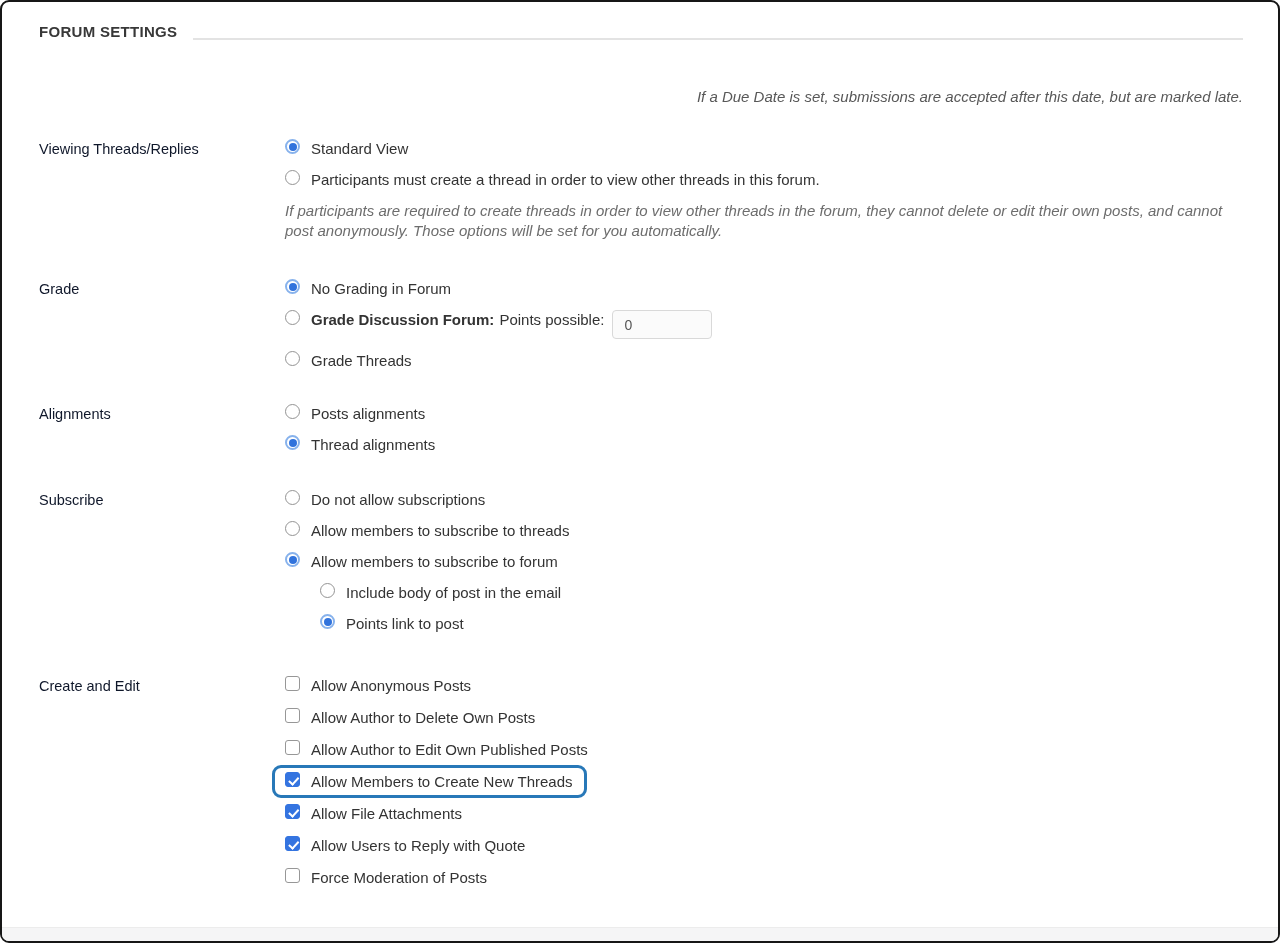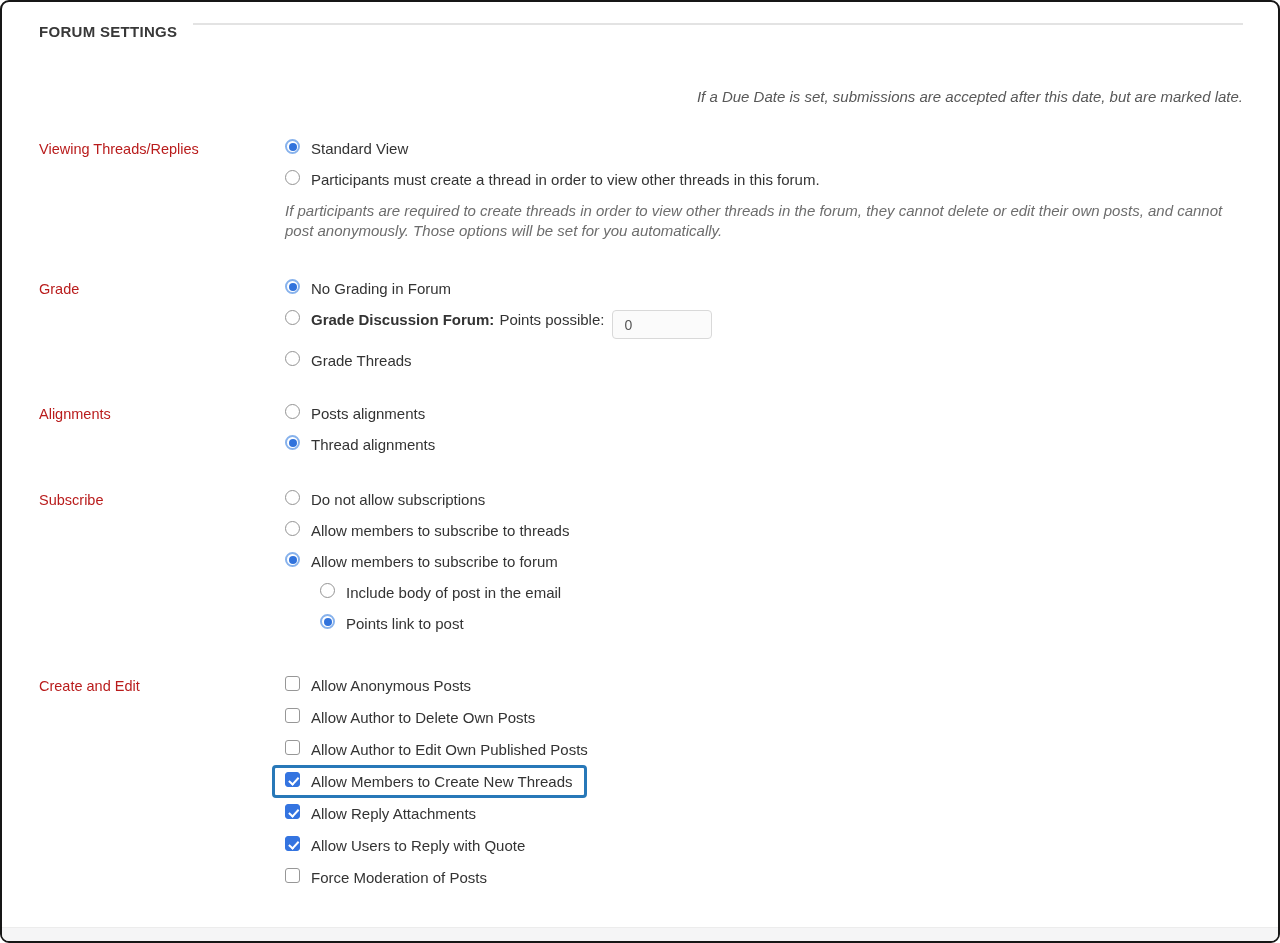--- a/index.html
+++ b/index.html
@@ -9,35 +9,35 @@
     border: 2px solid #161616;
     border-radius: 9px;
     background: #ffffff;
     position: relative;
     overflow: hidden;
     font-family: "Liberation Sans", "DejaVu Sans", sans-serif;
     color: #333333;
   }
   .content { padding: 21px 35px 0 37px; }
 
-  .header { display: flex; align-items: flex-start; }
+  .header { display: flex; align-items: flex-end; }
   .header h1 {
     margin: 0; font-size: 15px; font-weight: 700;
     color: #383838; letter-spacing: .3px; white-space: nowrap;
   }
   .divider { flex: 1; height: 2px; background: #e3e3e3; margin-left: 16px; }
 
   .note {
     font-style: italic; color: #585858; font-size: 15px;
     margin: 47px 0 0 0; line-height: 19px; text-align: right;
   }
 
   .form-row { display: flex; align-items: flex-start; }
   .row-label {
-    width: 246px; flex: none; font-size: 14.5px; color: #b91c1c;
+    width: 246px; flex: none; font-size: 14.5px; color: #0f172a;
     line-height: 19px; padding-top: 1px;
   }
   .row-content { flex: 1; min-width: 0; }
 
   .opt {
     display: flex; align-items: flex-start;
     font-size: 15px; color: #333; line-height: 19px;
     margin-bottom: 12px; cursor: default;
   }
   .opt .ctl { margin-right: 11px; }
@@ -86,21 +86,21 @@
     font-family: "Liberation Sans", "DejaVu Sans", sans-serif;
   }
   .bold { font-weight: 700; }
   .lbl-gap { margin-right: 5px; }
 
   .sub-opts { margin-left: 35px; margin-top: 8px; }
 
   .opt.cb { margin-bottom: 13px; }
   .opt.highlighted {
     display: inline-flex;
-    border: 3px solid #2878b8; border-radius: 4px;
+    border: 3px solid #2878b8; border-radius: 9px;
     padding: 4px 11px 4px 10px;
     margin: -7px 11px 6px -13px;
   }
 
   .bottom-strip {
     position: absolute; left: 0; right: 0; bottom: 0;
     height: 14px; background: #f5f5f6; border-top: 1px solid #ececec;
   }
 </style>
 </head>
@@ -209,21 +209,21 @@
           <span>Allow Author to Edit Own Published Posts</span>
         </div>
         <div>
           <div class="opt cb highlighted">
             <span class="ctl checkbox checked"></span>
             <span>Allow Members to Create New Threads</span>
           </div>
         </div>
         <div class="opt cb">
           <span class="ctl checkbox checked"></span>
-          <span>Allow Reply Attachments</span>
+          <span>Allow File Attachments</span>
         </div>
         <div class="opt cb">
           <span class="ctl checkbox checked"></span>
           <span>Allow Users to Reply with Quote</span>
         </div>
         <div class="opt cb">
           <span class="ctl checkbox"></span>
           <span>Force Moderation of Posts</span>
         </div>
       </div>

